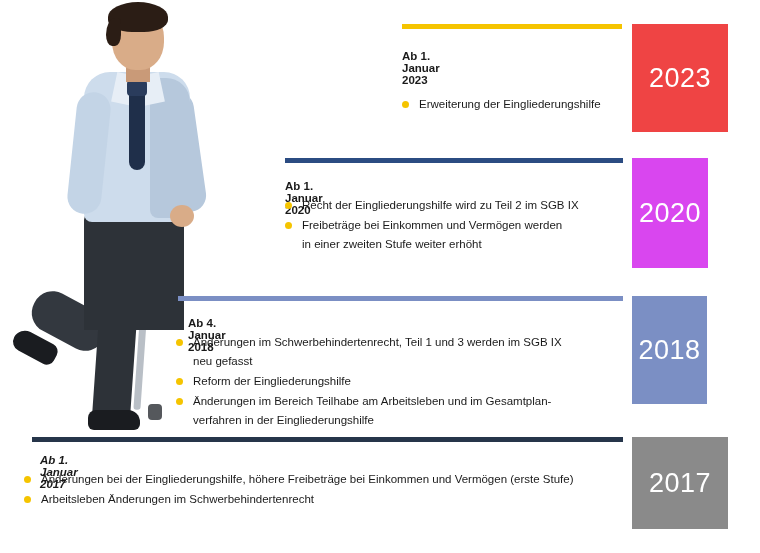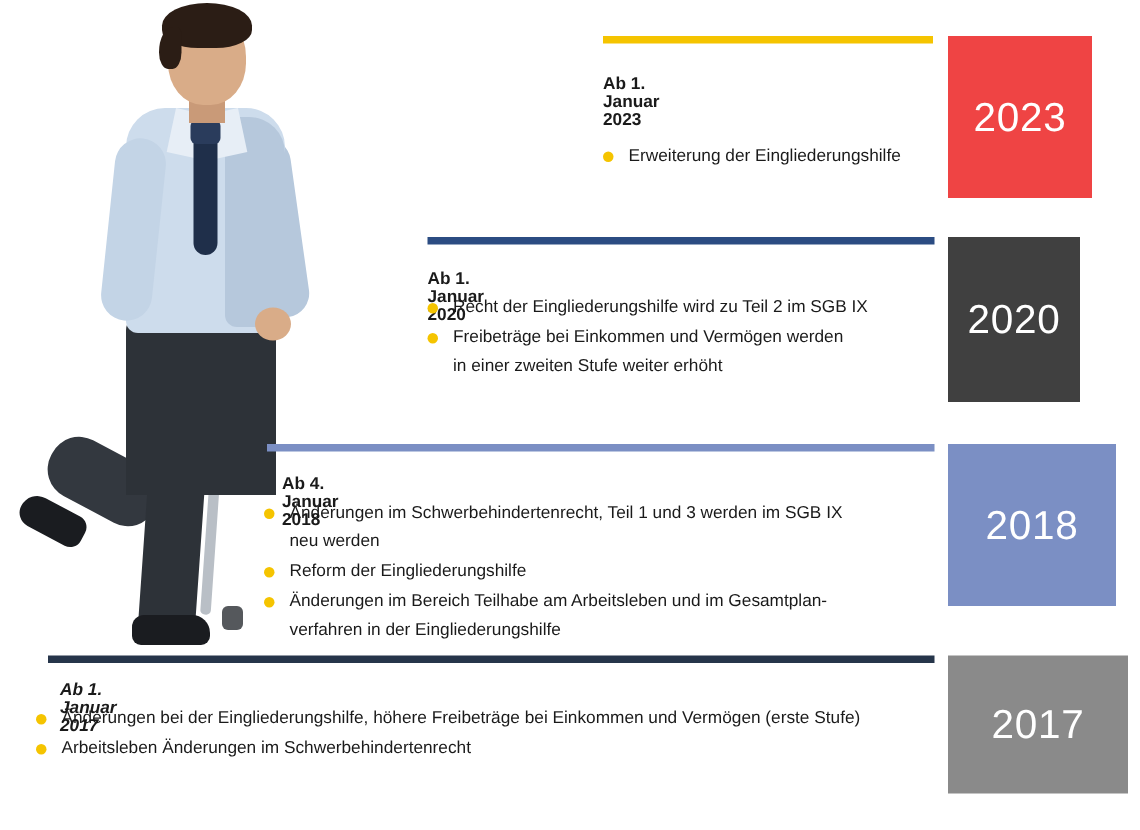--- a/index.html
+++ b/index.html
@@ -236,33 +236,33 @@
   }
 
   
   #b2023 .rule { left: 402px; top: 24px; width: 220px; background: #f5c400; }
   #b2023 .year-box { left: 632px; top: 24px; width: 96px; height: 108px; background: #ef4444; }
   #b2023 .block-title { left: 402px; top: 50px; }
   #b2023 .bullets { left: 402px; top: 64px; width: 230px; margin-top: 31px; }
 
   
   #b2020 .rule { left: 285px; top: 158px; width: 338px; background: #2b4c82; }
-  #b2020 .year-box { left: 632px; top: 158px; width: 88px; height: 110px; background: #404040; }
+  #b2020 .year-box { left: 632px; top: 158px; width: 76px; height: 110px; background: #d946ef; }
   #b2020 .block-title { left: 285px; top: 180px; }
   #b2020 .bullets { left: 285px; top: 196px; width: 350px; }
 
   
   #b2018 .rule { left: 178px; top: 296px; width: 445px; background: #7b8fc4; }
-  #b2018 .year-box { left: 632px; top: 296px; width: 112px; height: 108px; background: #7b8fc4; }
+  #b2018 .year-box { left: 632px; top: 296px; width: 75px; height: 108px; background: #7b8fc4; }
   #b2018 .block-title { left: 188px; top: 317px; }
   #b2018 .bullets { left: 176px; top: 333px; width: 450px; }
 
   
   #b2017 .rule { left: 32px; top: 437px; width: 591px; background: #26354a; }
-  #b2017 .year-box { left: 632px; top: 437px; width: 120px; height: 92px; background: #8a8a8a; }
+  #b2017 .year-box { left: 632px; top: 437px; width: 96px; height: 92px; background: #8a8a8a; }
   #b2017 .block-title { left: 40px; top: 454px; font-style: italic; }
   #b2017 .bullets { left: 24px; top: 470px; width: 590px; }
 </style>
 </head>
 <body>
 
 <div id="stage">
 
   <div class="person">
     <div class="p-arm-r"></div>
@@ -318,21 +318,21 @@
   </div>
 
   <div class="block" id="b2018">
     <div class="rule"></div>
     <div class="year-box">2018</div>
     <div class="block-title">Ab 4. Januar 2018</div>
     <ul class="bullets">
       <li>
         <span class="dot"></span>
         <span>Änderungen im Schwerbehindertenrecht, Teil 1 und 3 werden im SGB IX</span>
-        <span class="cont">neu werden</span>
+        <span class="cont">neu gefasst</span>
       </li>
       <li>
         <span class="dot"></span>
         <span>Reform der Eingliederungshilfe</span>
       </li>
       <li>
         <span class="dot"></span>
         <span>Änderungen im Bereich Teilhabe am Arbeitsleben und im Gesamtplan-</span>
         <span class="cont">verfahren in der Eingliederungshilfe</span>
       </li>

